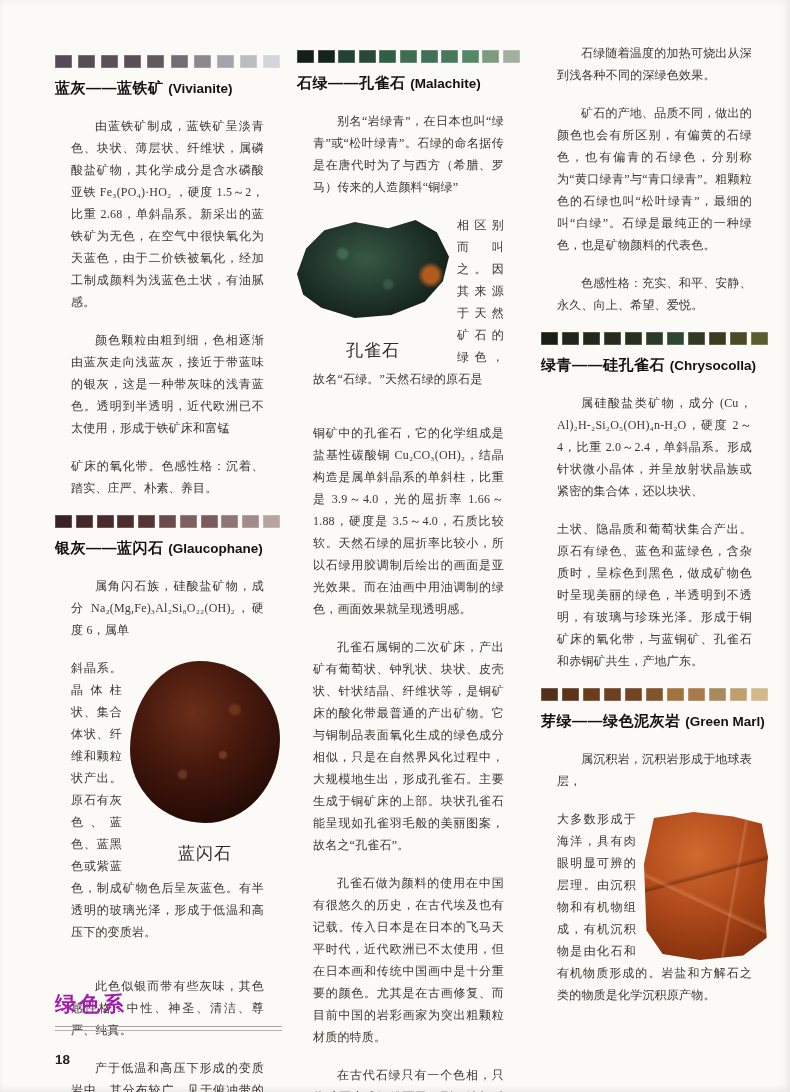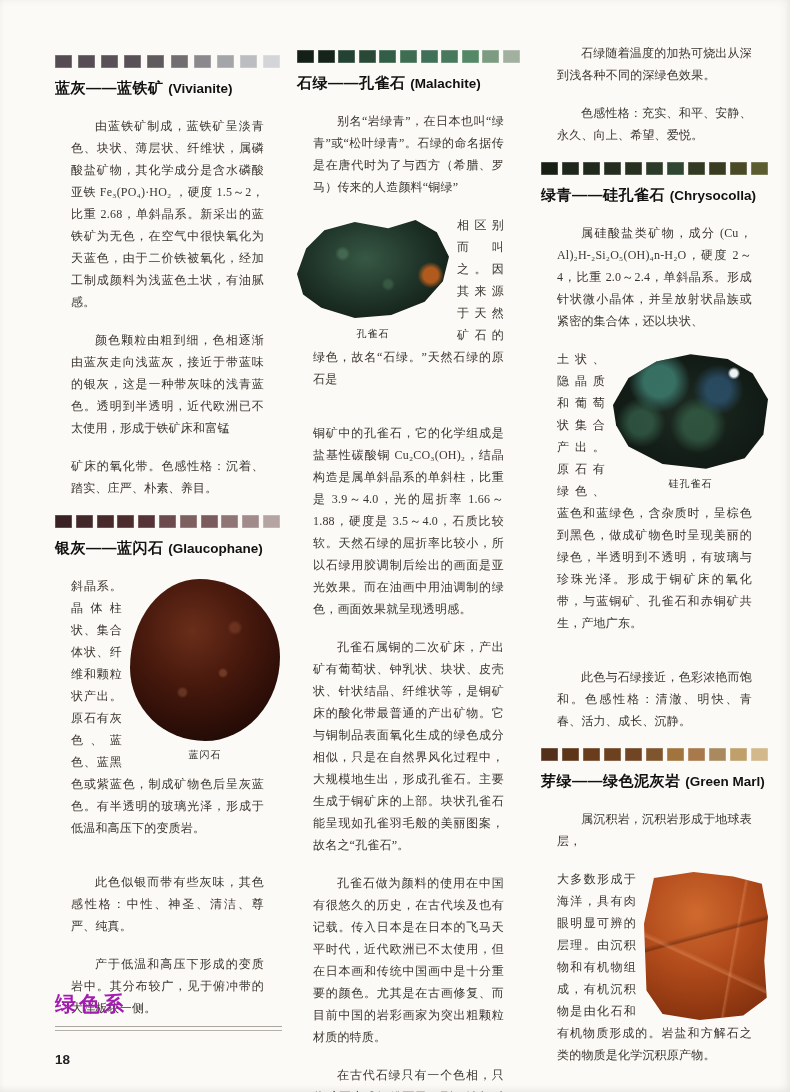--- a/index.html
+++ b/index.html
@@ -32,21 +32,21 @@
   }
   .ind{text-indent:2em;}
   .cb{clear:both;}
   
   .wrapblk{overflow:visible;}
   .wrapblk::after{content:"";display:block;clear:both;}
   figure{margin:0;}
   .fl{float:left;margin:4px 8px 2px 0;}
   .fr{float:right;margin:4px 0 2px 8px;}
   .cap{
-    font-size:10px;line-height:14px;margin-top:7px;text-align:center;
+    font-size:17px;line-height:14px;margin-top:24px;text-align:center;
     color:#2e2a26;letter-spacing:1px;
   }
   
   .rock{display:block;}
   .rock-viv{
     width:158px;height:146px;
     clip-path:polygon(3% 18%,12% 6%,30% 2%,55% 8%,72% 3%,88% 10%,97% 28%,93% 45%,97% 60%,88% 78%,70% 92%,48% 98%,30% 93%,12% 85%,5% 65%,0% 40%);
     background:
       linear-gradient(115deg,transparent 30%,rgba(165,150,175,.28) 31%,transparent 33.5%),
       linear-gradient(65deg,transparent 46%,rgba(150,140,165,.22) 47%,transparent 49%),
@@ -169,20 +169,21 @@
           <span class="sw" style="background: rgb(107, 75, 77);"></span>
           <span class="sw" style="background: rgb(126, 96, 97);"></span>
           <span class="sw" style="background: rgb(123, 91, 93);"></span>
           <span class="sw" style="background: rgb(144, 117, 118);"></span>
           <span class="sw" style="background: rgb(162, 139, 139);"></span>
           <span class="sw" style="background: rgb(182, 164, 163);"></span>
         </div>
 
       <h2 class="sec-title"><span class="t-cn">银灰——蓝闪石</span> <span class="t-en">(Glaucophane)</span></h2>
 
+      <p class="body ind">属角闪石族，硅酸盐矿物，成分 Na₂(Mg,Fe)₃Al₂Si₈O₂₂(OH)₂，硬度 6，属单</p>
       <div class="wrapblk">
         <figure class="fr">
           <span class="rock rock-glau"></span>
           <figcaption class="cap">蓝闪石</figcaption>
         </figure>
         <p class="body">斜晶系。晶体柱状、集合体状、纤维和颗粒状产出。原石有灰色、蓝色、蓝黑色或紫蓝色，制成矿物色后呈灰蓝色。有半透明的玻璃光泽，形成于低温和高压下的变质岩。</p>
       </div>
       <p class="body ind">此色似银而带有些灰味，其色感性格：中性、神圣、清洁、尊严、纯真。</p>
       <p class="body ind cb">产于低温和高压下形成的变质岩中。其分布较广，见于俯冲带的大洋板块一侧。</p>
     </div>
@@ -238,47 +239,43 @@
             </div>
 
         </div>
 
       </figure>
     </div>
 
     <div class="col col3">
 
       <p class="body ind">石绿随着温度的加热可烧出从深到浅各种不同的深绿色效果。</p>
+      <p class="body ind">矿石的产地、品质不同，做出的颜色也会有所区别，有偏黄的石绿色，也有偏青的石绿色，分别称为“黄口绿青”与“青口绿青”。粗颗粒色的石绿也叫“松叶绿青”，最细的叫“白绿”。石绿是最纯正的一种绿色，也是矿物颜料的代表色。</p>
       <p class="body ind">色感性格：充实、和平、安静、永久、向上、希望、爱悦。</p>
 
       <div class="swatch-row mid">
           <span class="sw" style="background: rgb(25, 30, 21);"></span>
           <span class="sw" style="background: rgb(31, 38, 27);"></span>
           <span class="sw" style="background: rgb(33, 40, 28);"></span>
           <span class="sw" style="background: rgb(37, 44, 31);"></span>
           <span class="sw" style="background: rgb(40, 48, 31);"></span>
           <span class="sw" style="background: rgb(44, 58, 41);"></span>
           <span class="sw" style="background: rgb(47, 70, 51);"></span>
           <span class="sw" style="background: rgb(51, 58, 35);"></span>
           <span class="sw" style="background: rgb(58, 60, 33);"></span>
           <span class="sw" style="background: rgb(74, 74, 39);"></span>
           <span class="sw" style="background: rgb(91, 93, 48);"></span>
         </div>
 
       <h2 class="sec-title"><span class="t-cn">绿青——硅孔雀石</span> <span class="t-en">(Chrysocolla)</span></h2>
 
       <p class="body ind">属硅酸盐类矿物，成分 (Cu，Al)₂H-₂Si₂O₅(OH)₄n-H₂O，硬度 2～4，比重 2.0～2.4，单斜晶系。形成针状微小晶体，并呈放射状晶族或紧密的集合体，还以块状、</p>
       <div class="wrapblk">
-        <figure class="fr">
-          <span class="rock rock-chry"></span>
-          <figcaption class="cap">硅孔雀石</figcaption>
-        </figure>
         <p class="body">土状、隐晶质和葡萄状集合产出。原石有绿色、蓝色和蓝绿色，含杂质时，呈棕色到黑色，做成矿物色时呈现美丽的绿色，半透明到不透明，有玻璃与珍珠光泽。形成于铜矿床的氧化带，与蓝铜矿、孔雀石和赤铜矿共生，产地广东。</p>
       </div>
-      <p class="body ind cb">此色与石绿接近，色彩浓艳而饱和。色感性格：清澈、明快、青春、活力、成长、沉静。</p>
 
       <div class="swatch-row mid">
           <span class="sw" style="background: rgb(84, 48, 26);"></span>
           <span class="sw" style="background: rgb(92, 52, 24);"></span>
           <span class="sw" style="background: rgb(105, 60, 28);"></span>
           <span class="sw" style="background: rgb(109, 64, 31);"></span>
           <span class="sw" style="background: rgb(113, 68, 35);"></span>
           <span class="sw" style="background: rgb(126, 85, 44);"></span>
           <span class="sw" style="background: rgb(161, 116, 61);"></span>
           <span class="sw" style="background: rgb(168, 121, 74);"></span>

